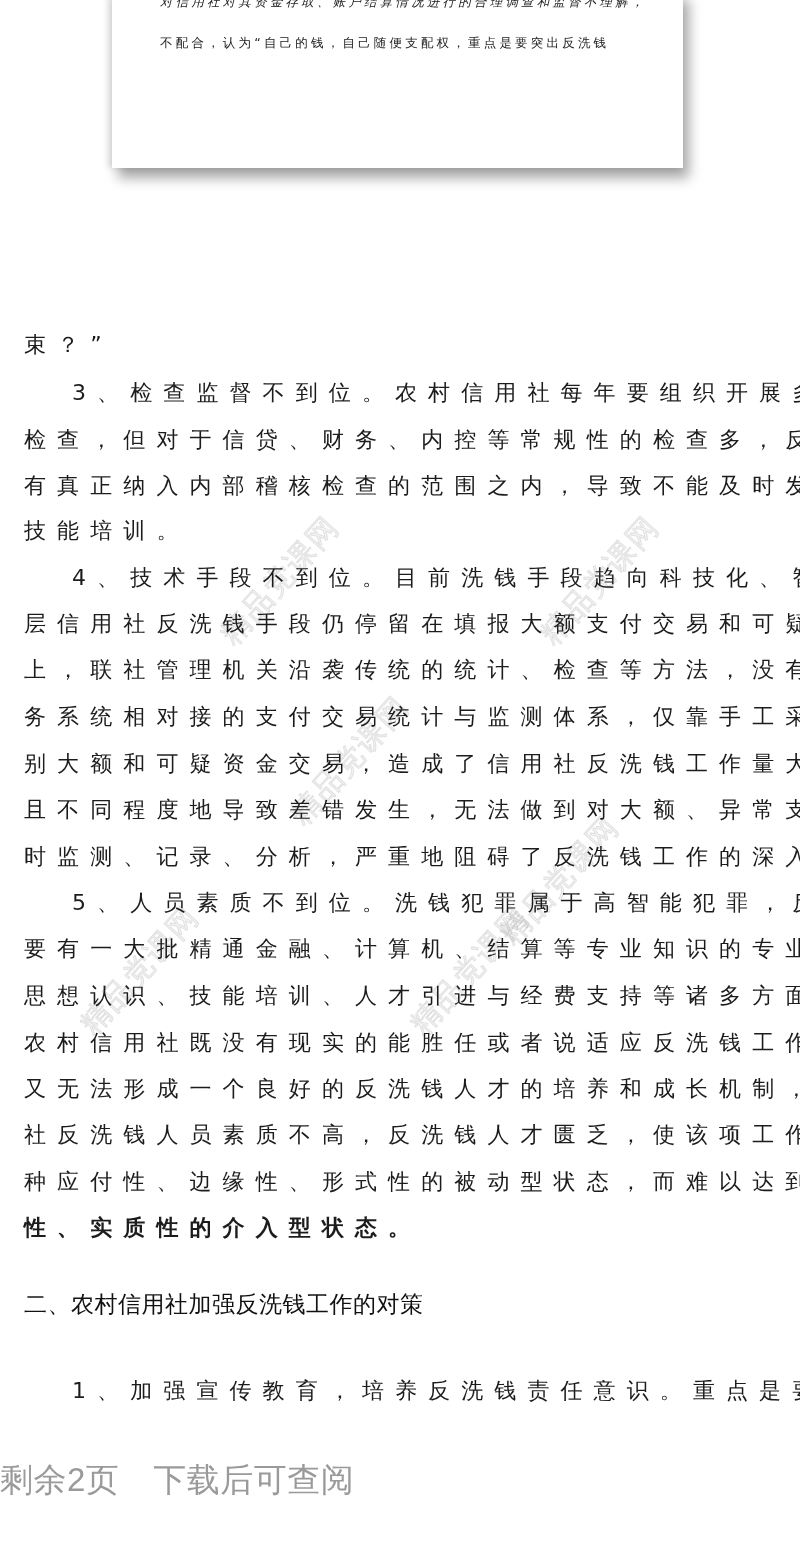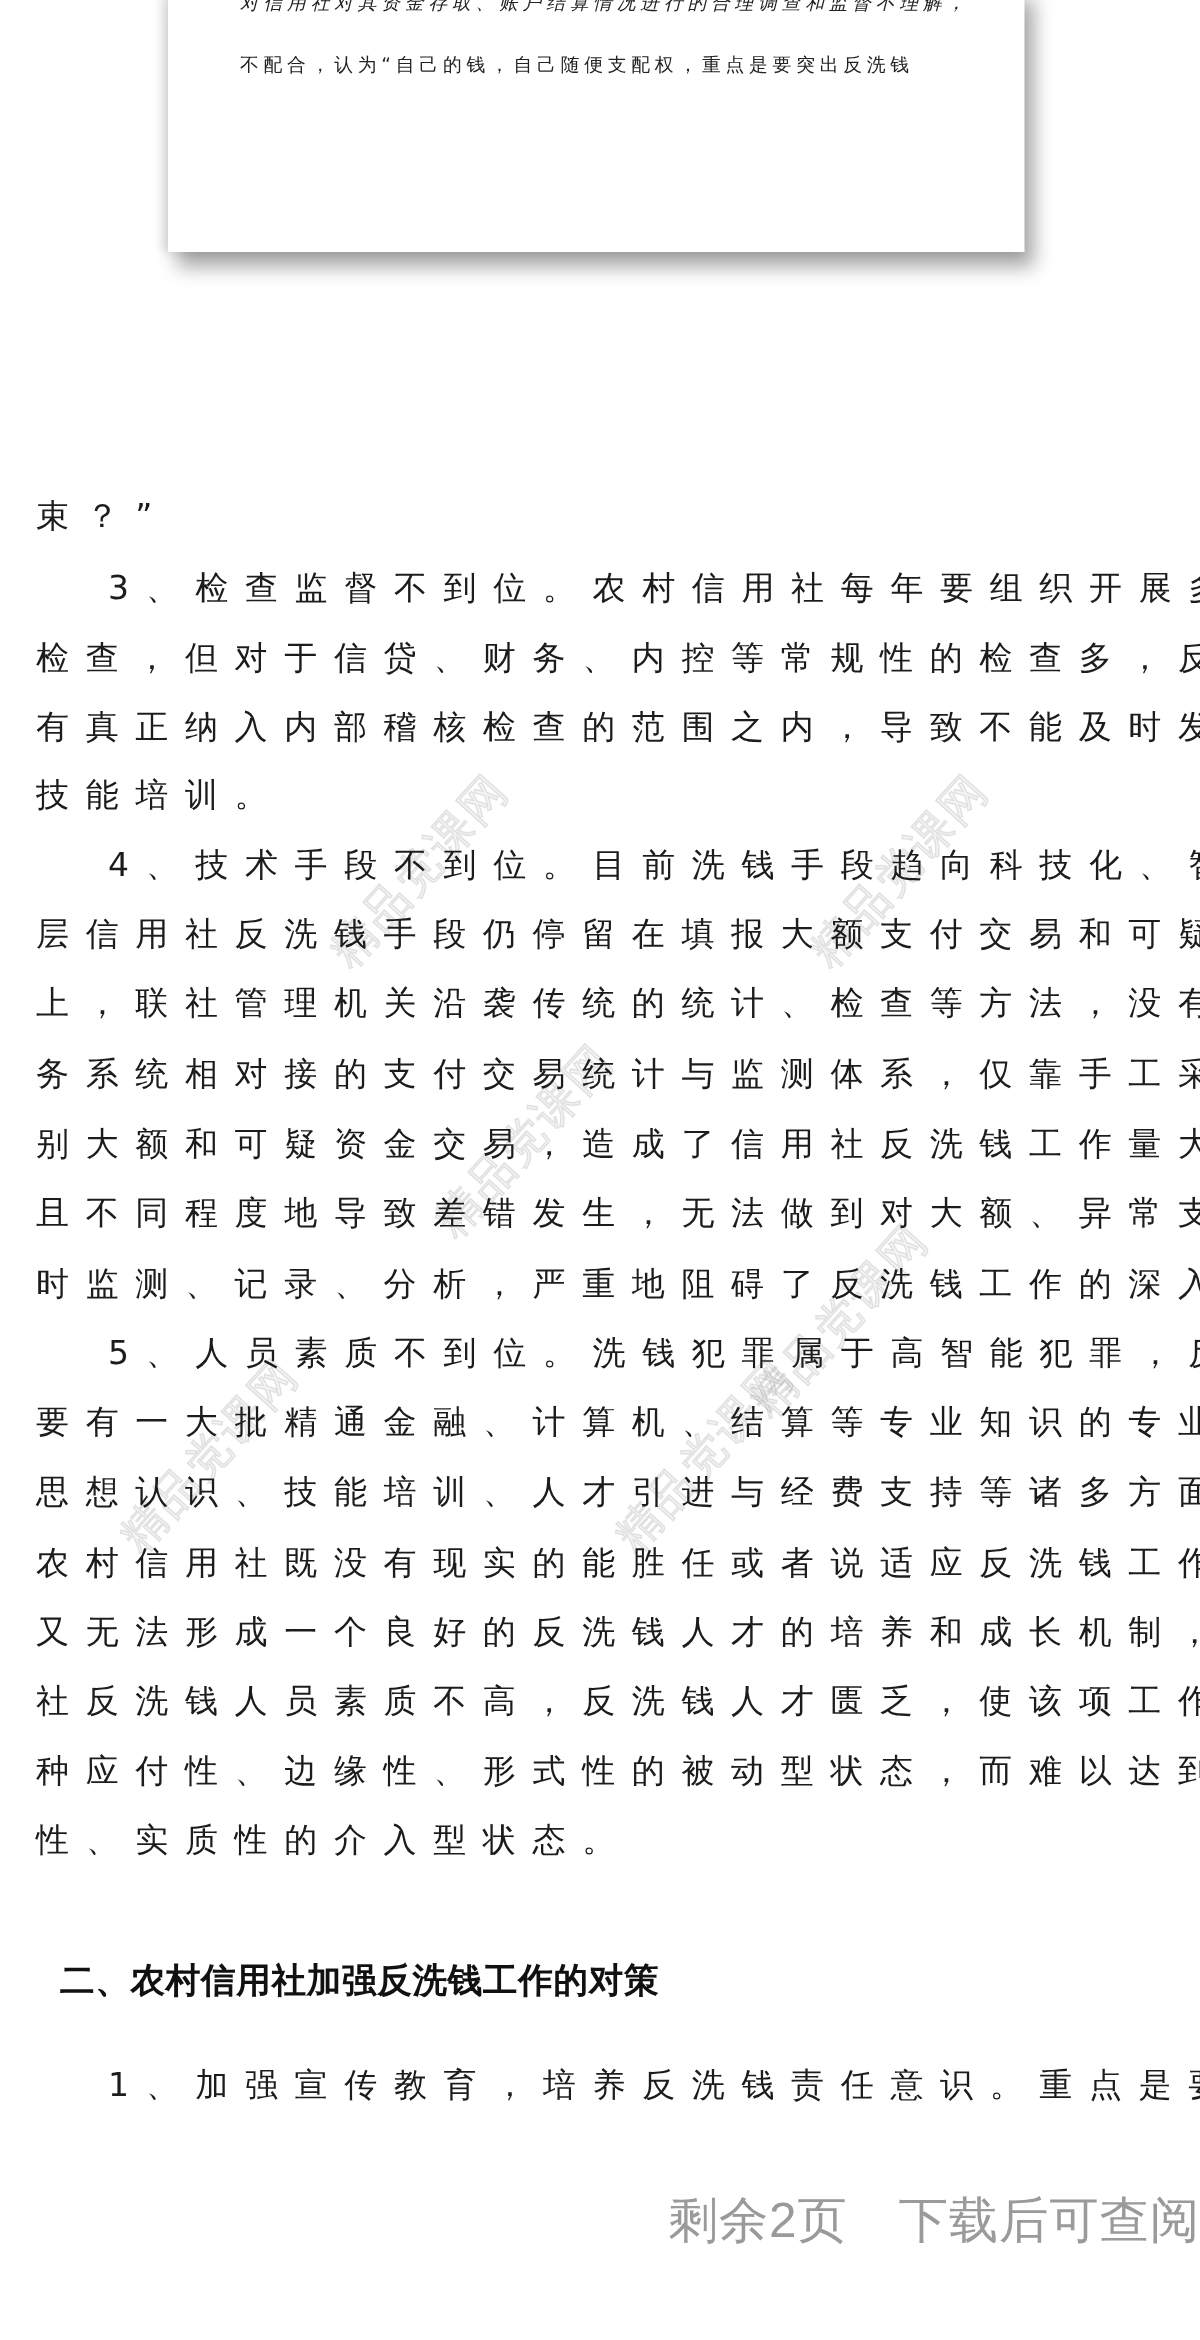--- a/index.html
+++ b/index.html
@@ -47,35 +47,35 @@
       font-family: "DejaVu Sans", "Liberation Sans", sans-serif;
       line-height: 30px;
     }
     .line.indent { left: 72px; }
 
     .section-heading {
       position: absolute;
       left: 24px;
       top: 1289px;
       font-size: 23px;
-      font-weight: bold;
+      font-weight: normal;
       letter-spacing: 0.5px;
       color: #111;
       white-space: nowrap;
       font-family: "Liberation Sans", "DejaVu Sans", sans-serif;
       line-height: 30px;
-      margin: 16px;
+      margin: 0;
     }
 
     .footer-cta {
       position: absolute;
       left: 0;
       width: 800px;
       top: 1458px;
-      text-align: right;
+      text-align: left;
       font-size: 33px;
       color: #9a9a9a;
       font-family: "Liberation Sans", "DejaVu Sans", sans-serif;
       letter-spacing: 0.5px;
       cursor: pointer;
     }
     .footer-cta .gap { display: inline-block; width: 34px; }
 
     
     .watermark {
@@ -118,21 +118,21 @@
   <div class="line" style="top:749px;">别大额和可疑资金交易，造成了信用社反洗钱工作量大、效率低，而</div>
   <div class="line" style="top:795px;">且不同程度地导致差错发生，无法做到对大额、异常支付交易进行及</div>
   <div class="line" style="top:842px;">时监测、记录、分析，严重地阻碍了反洗钱工作的深入有效开展。</div>
   <div class="line indent" style="top:888px;">5、人员素质不到位。洗钱犯罪属于高智能犯罪，反洗钱工作需</div>
   <div class="line" style="top:934px;">要有一大批精通金融、计算机、结算等专业知识的专业人才。但由于</div>
   <div class="line" style="top:981px;">思想认识、技能培训、人才引进与经费支持等诸多方面的原因，目前</div>
   <div class="line" style="top:1028px;">农村信用社既没有现实的能胜任或者说适应反洗钱工作的专业人才，</div>
   <div class="line" style="top:1074px;">又无法形成一个良好的反洗钱人才的培养和成长机制，造成农村信用</div>
   <div class="line" style="top:1120px;">社反洗钱人员素质不高，反洗钱人才匮乏，使该项工作更多的处于一</div>
   <div class="line" style="top:1167px;">种应付性、边缘性、形式性的被动型状态，而难以达到主动性、深入</div>
-  <div class="line" style="top:1213px;">性、实质性的介入型状态。</div>
+  <div class="line" style="top:1213px;font-weight:bold;">性、实质性的介入型状态。</div>
 
   <h2 class="section-heading">二、农村信用社加强反洗钱工作的对策</h2>
 
   <div class="line indent" style="top:1376px;">1、加强宣传教育，培养反洗钱责任意识。重点是要突出反洗钱</div>
 </div>
 
 <div class="footer-cta">
   <span>剩余2页</span><span class="gap"></span><span>下载后可查阅</span>
 </div>
 

